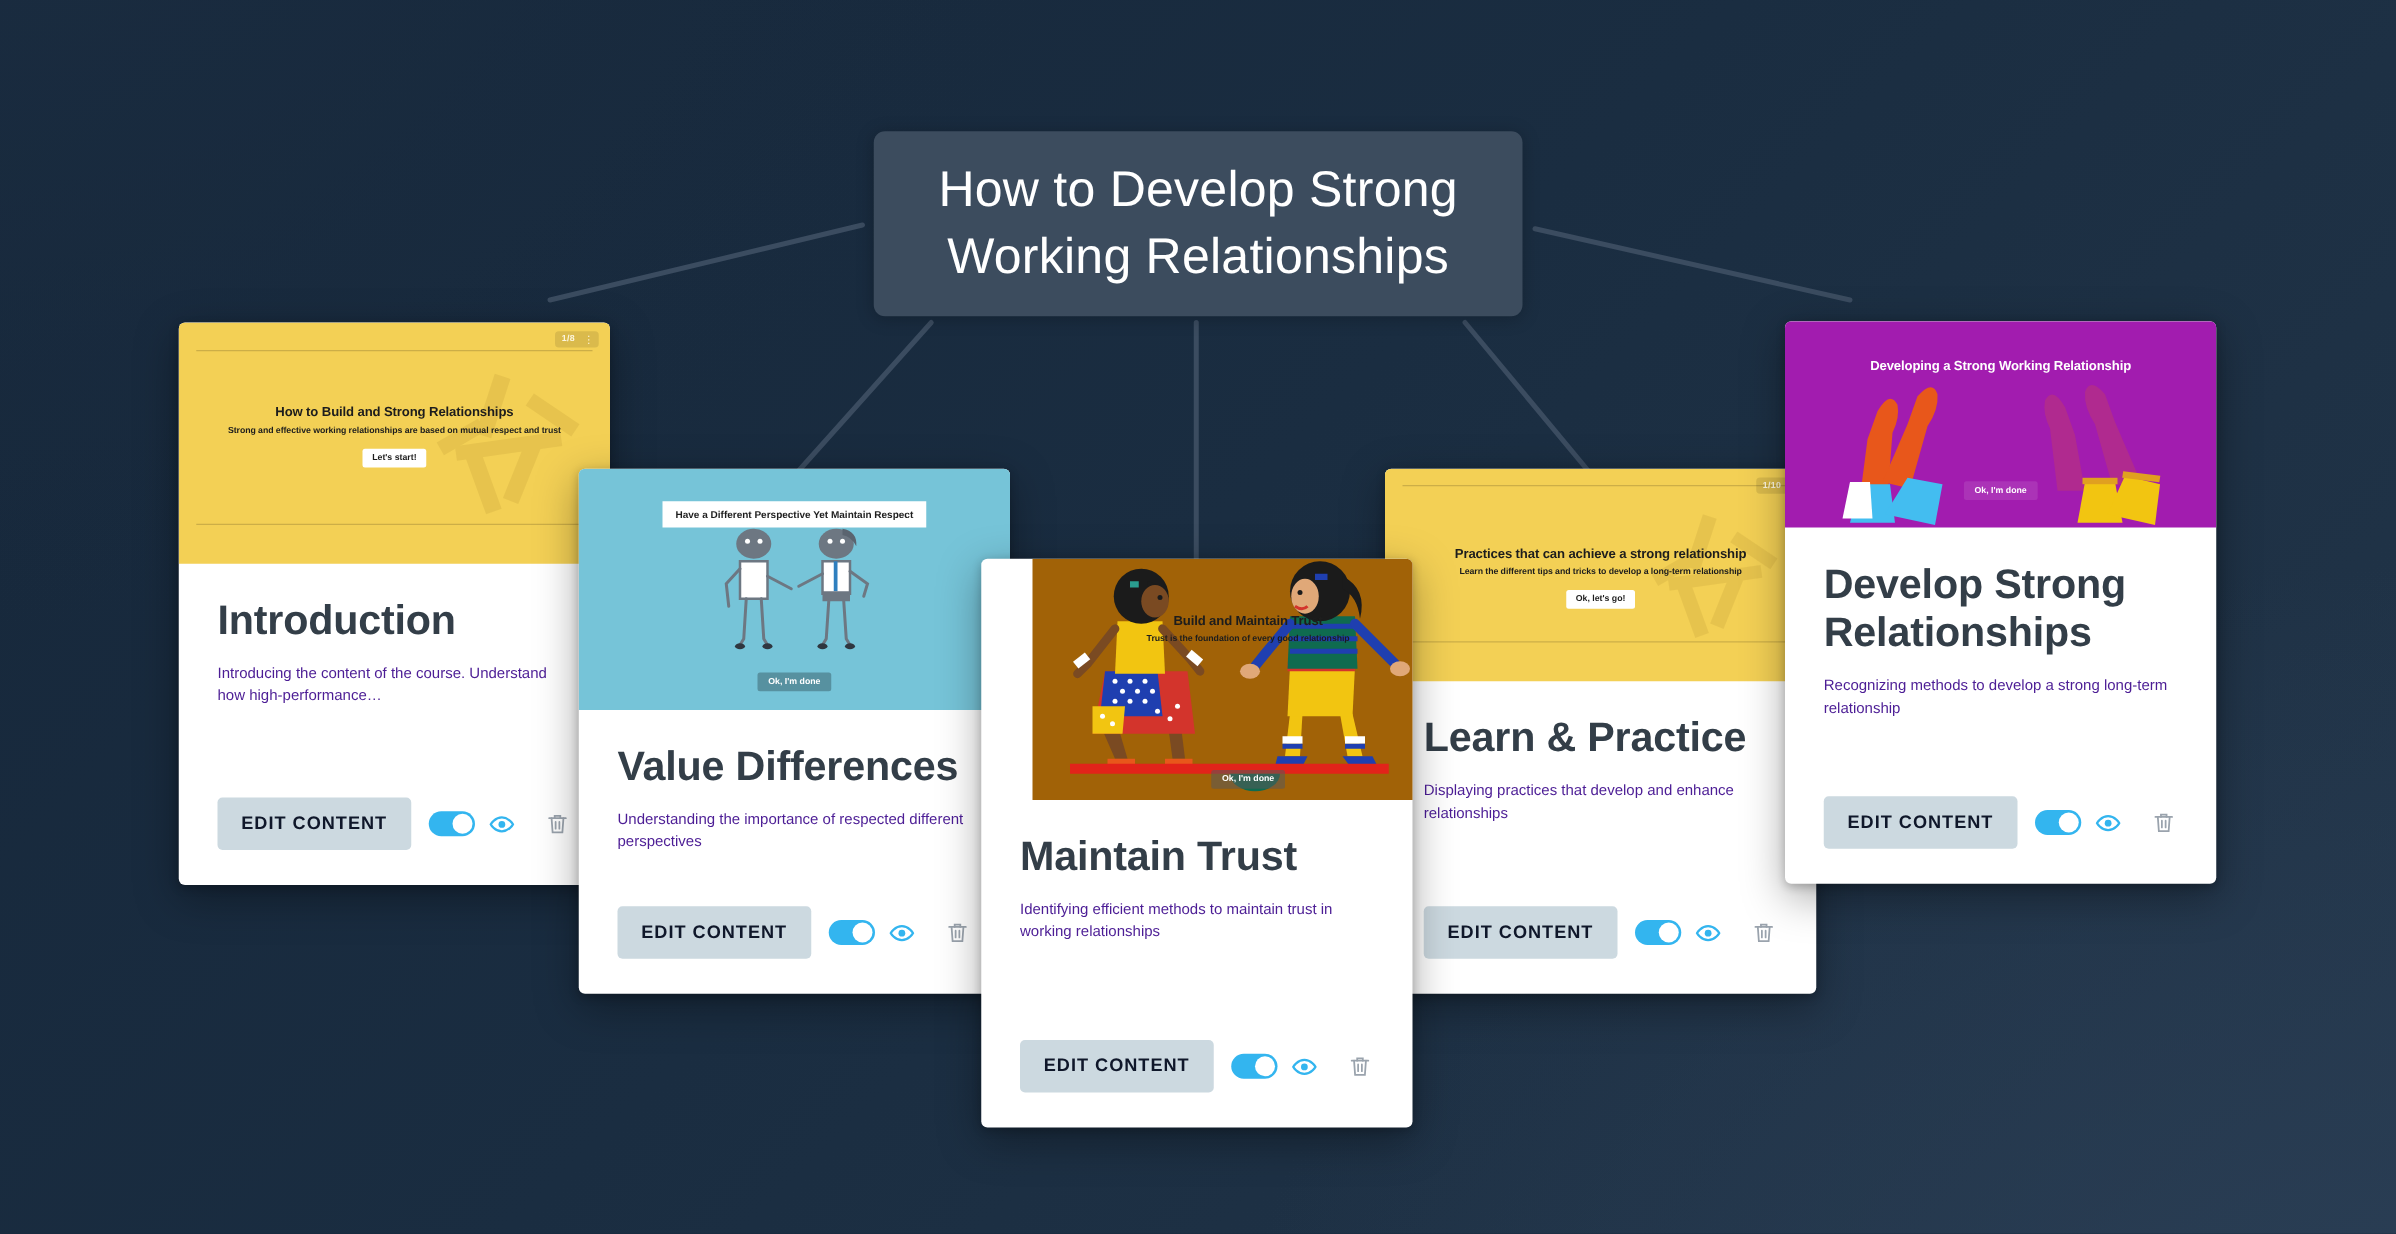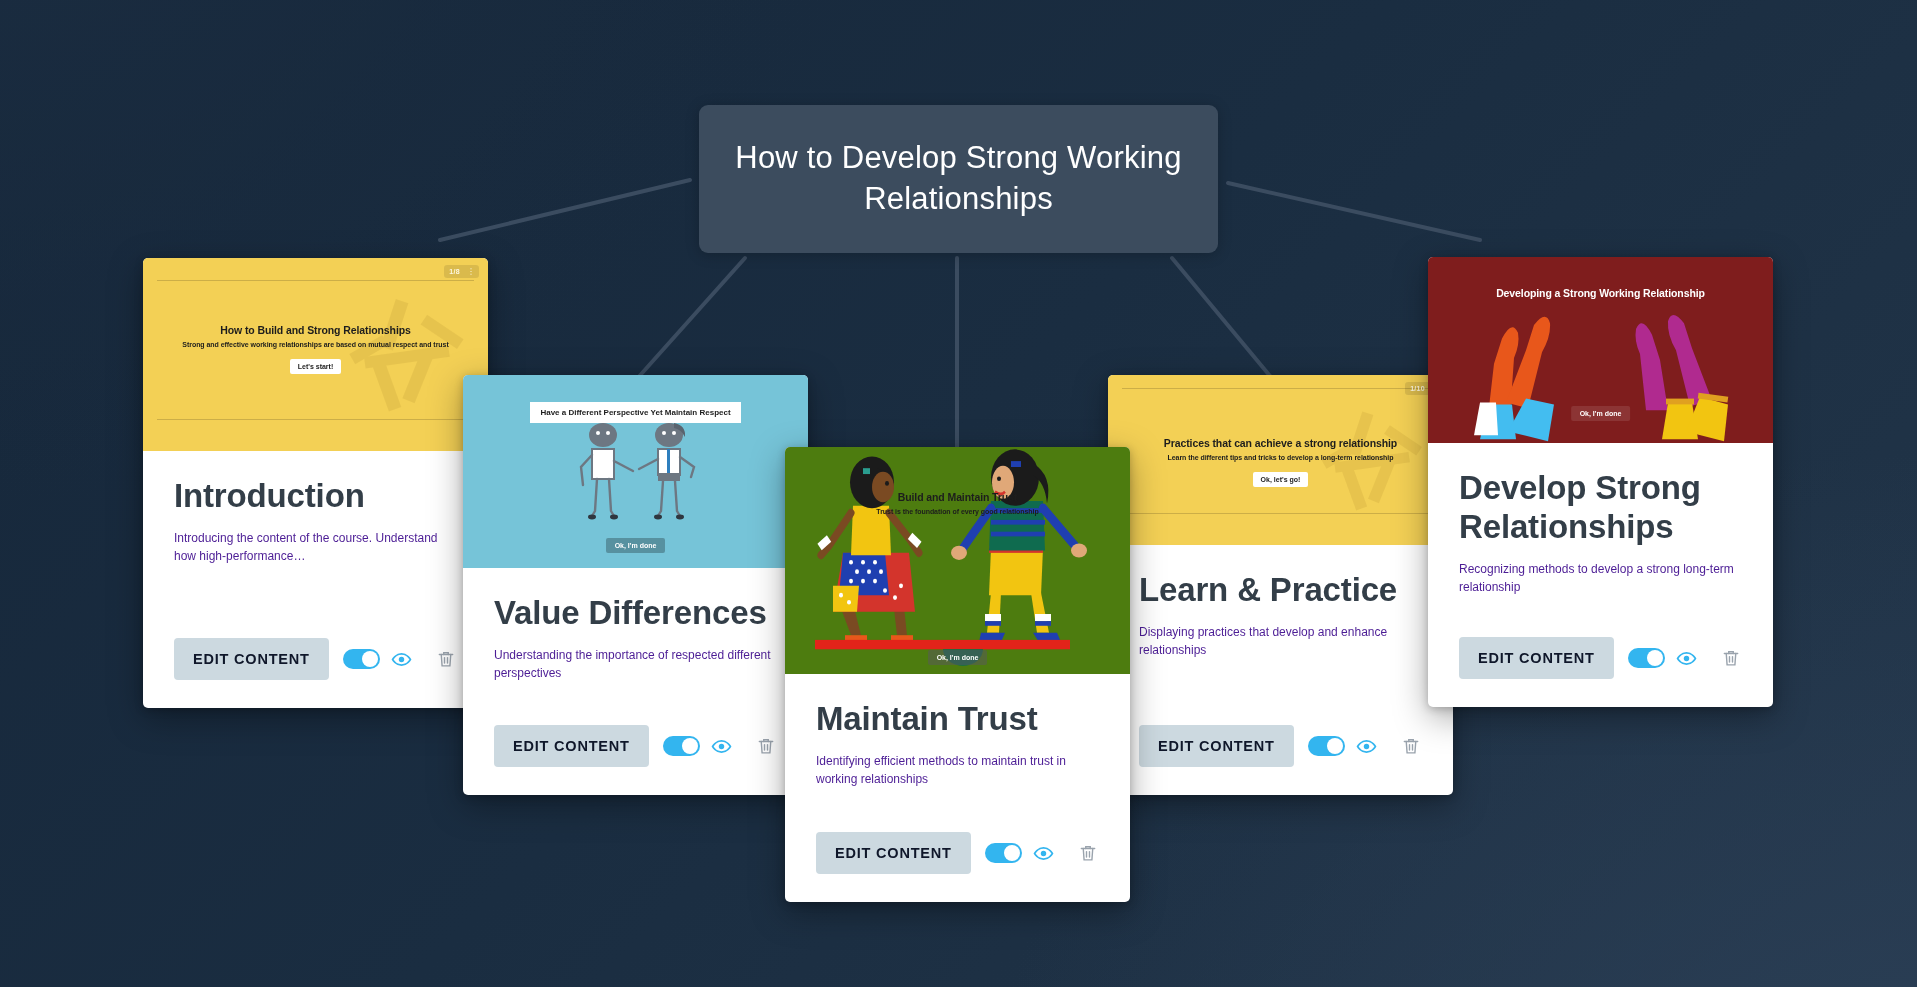--- a/index.html
+++ b/index.html
@@ -47,21 +47,21 @@
     background: #3c4c5e;
     border-radius: 9px;
     display: flex;
     align-items: center;
     justify-content: center;
     text-align: center;
     box-shadow: 0 2px 14px rgba(0,0,0,.22);
   }
   .title-node-text {
     color: #ffffff;
-    font-size: 31px;
+    font-size: 40px;
     line-height: 1.32;
     font-weight: 400;
     letter-spacing: .2px;
     padding: 0 26px;
   }
 
   
   .card {
     position: absolute;
     background: #ffffff;
@@ -393,21 +393,21 @@
             <path d="M9.3 6.6V4.4h5.4v2.2"></path>
             <path d="M6.3 6.6 7.3 20.2h9.4l1-13.6"></path>
             <path d="M10.2 10.3v6.4M13.8 10.3v6.4"></path>
           </svg>
         </div>
       </div>
     </div>
   </div>
 
   <div class="card" style="left:785px; top:447px; width:345px; height:455px; z-index:5;">
-    <div class="thumb" style="height:227px; background:#4d7c0f;">
+    <div class="thumb" style="height:193px; background:#a16207;margin-left:41px;">
       <div class="slide">
 
         <svg style="position:absolute; left:0; top:0; width:100%; height:100%;" viewBox="0 0 345 193" preserveAspectRatio="none" xmlns="http://www.w3.org/2000/svg">
 
           <g>
             <path d="M52 128 L66 160 L76 160 L66 126Z" fill="#7a4a22"></path>
             <path d="M108 130 L112 160 L122 160 L118 128Z" fill="#7a4a22"></path>
             <path d="M60 160 h22 v6 h-22Z" fill="#e8571b"></path>
             <path d="M106 160 h22 v6 h-22Z" fill="#e8571b"></path>
             <path d="M58 90 L124 90 L130 140 L48 140Z" fill="#d3342c"></path>
@@ -554,21 +554,21 @@
             <path d="M9.3 6.6V4.4h5.4v2.2"></path>
             <path d="M6.3 6.6 7.3 20.2h9.4l1-13.6"></path>
             <path d="M10.2 10.3v6.4M13.8 10.3v6.4"></path>
           </svg>
         </div>
       </div>
     </div>
   </div>
 
   <div class="card" style="left:1428px; top:257px; width:345px; height:450px;">
-    <div class="thumb" style="height:186px; background:#7f1d1d;">
+    <div class="thumb" style="height:165px; background:#a21caf;">
 
       <svg style="position:absolute; left:0; bottom:0; width:100%; height:78%;" viewBox="0 0 345 150" preserveAspectRatio="none" xmlns="http://www.w3.org/2000/svg">
         <g fill="#e8571b">
           <path d="M74 42 q10 -20 16 -6 q2 12 -4 26 l-4 60 l-22 0 l6 -54Z"></path>
           <path d="M106 28 q12 -16 16 -2 q1 14 -8 30 l-14 58 l-22 -6 l20 -54Z"></path>
         </g>
         <g fill="#b02a8f">
           <path d="M224 38 q-10 -20 -16 -6 q-2 12 4 26 l6 58 l22 0 l-8 -52Z"></path>
           <path d="M256 26 q-12 -16 -16 -2 q-1 14 8 30 l14 58 l22 -6 l-20 -54Z"></path>
         </g>

